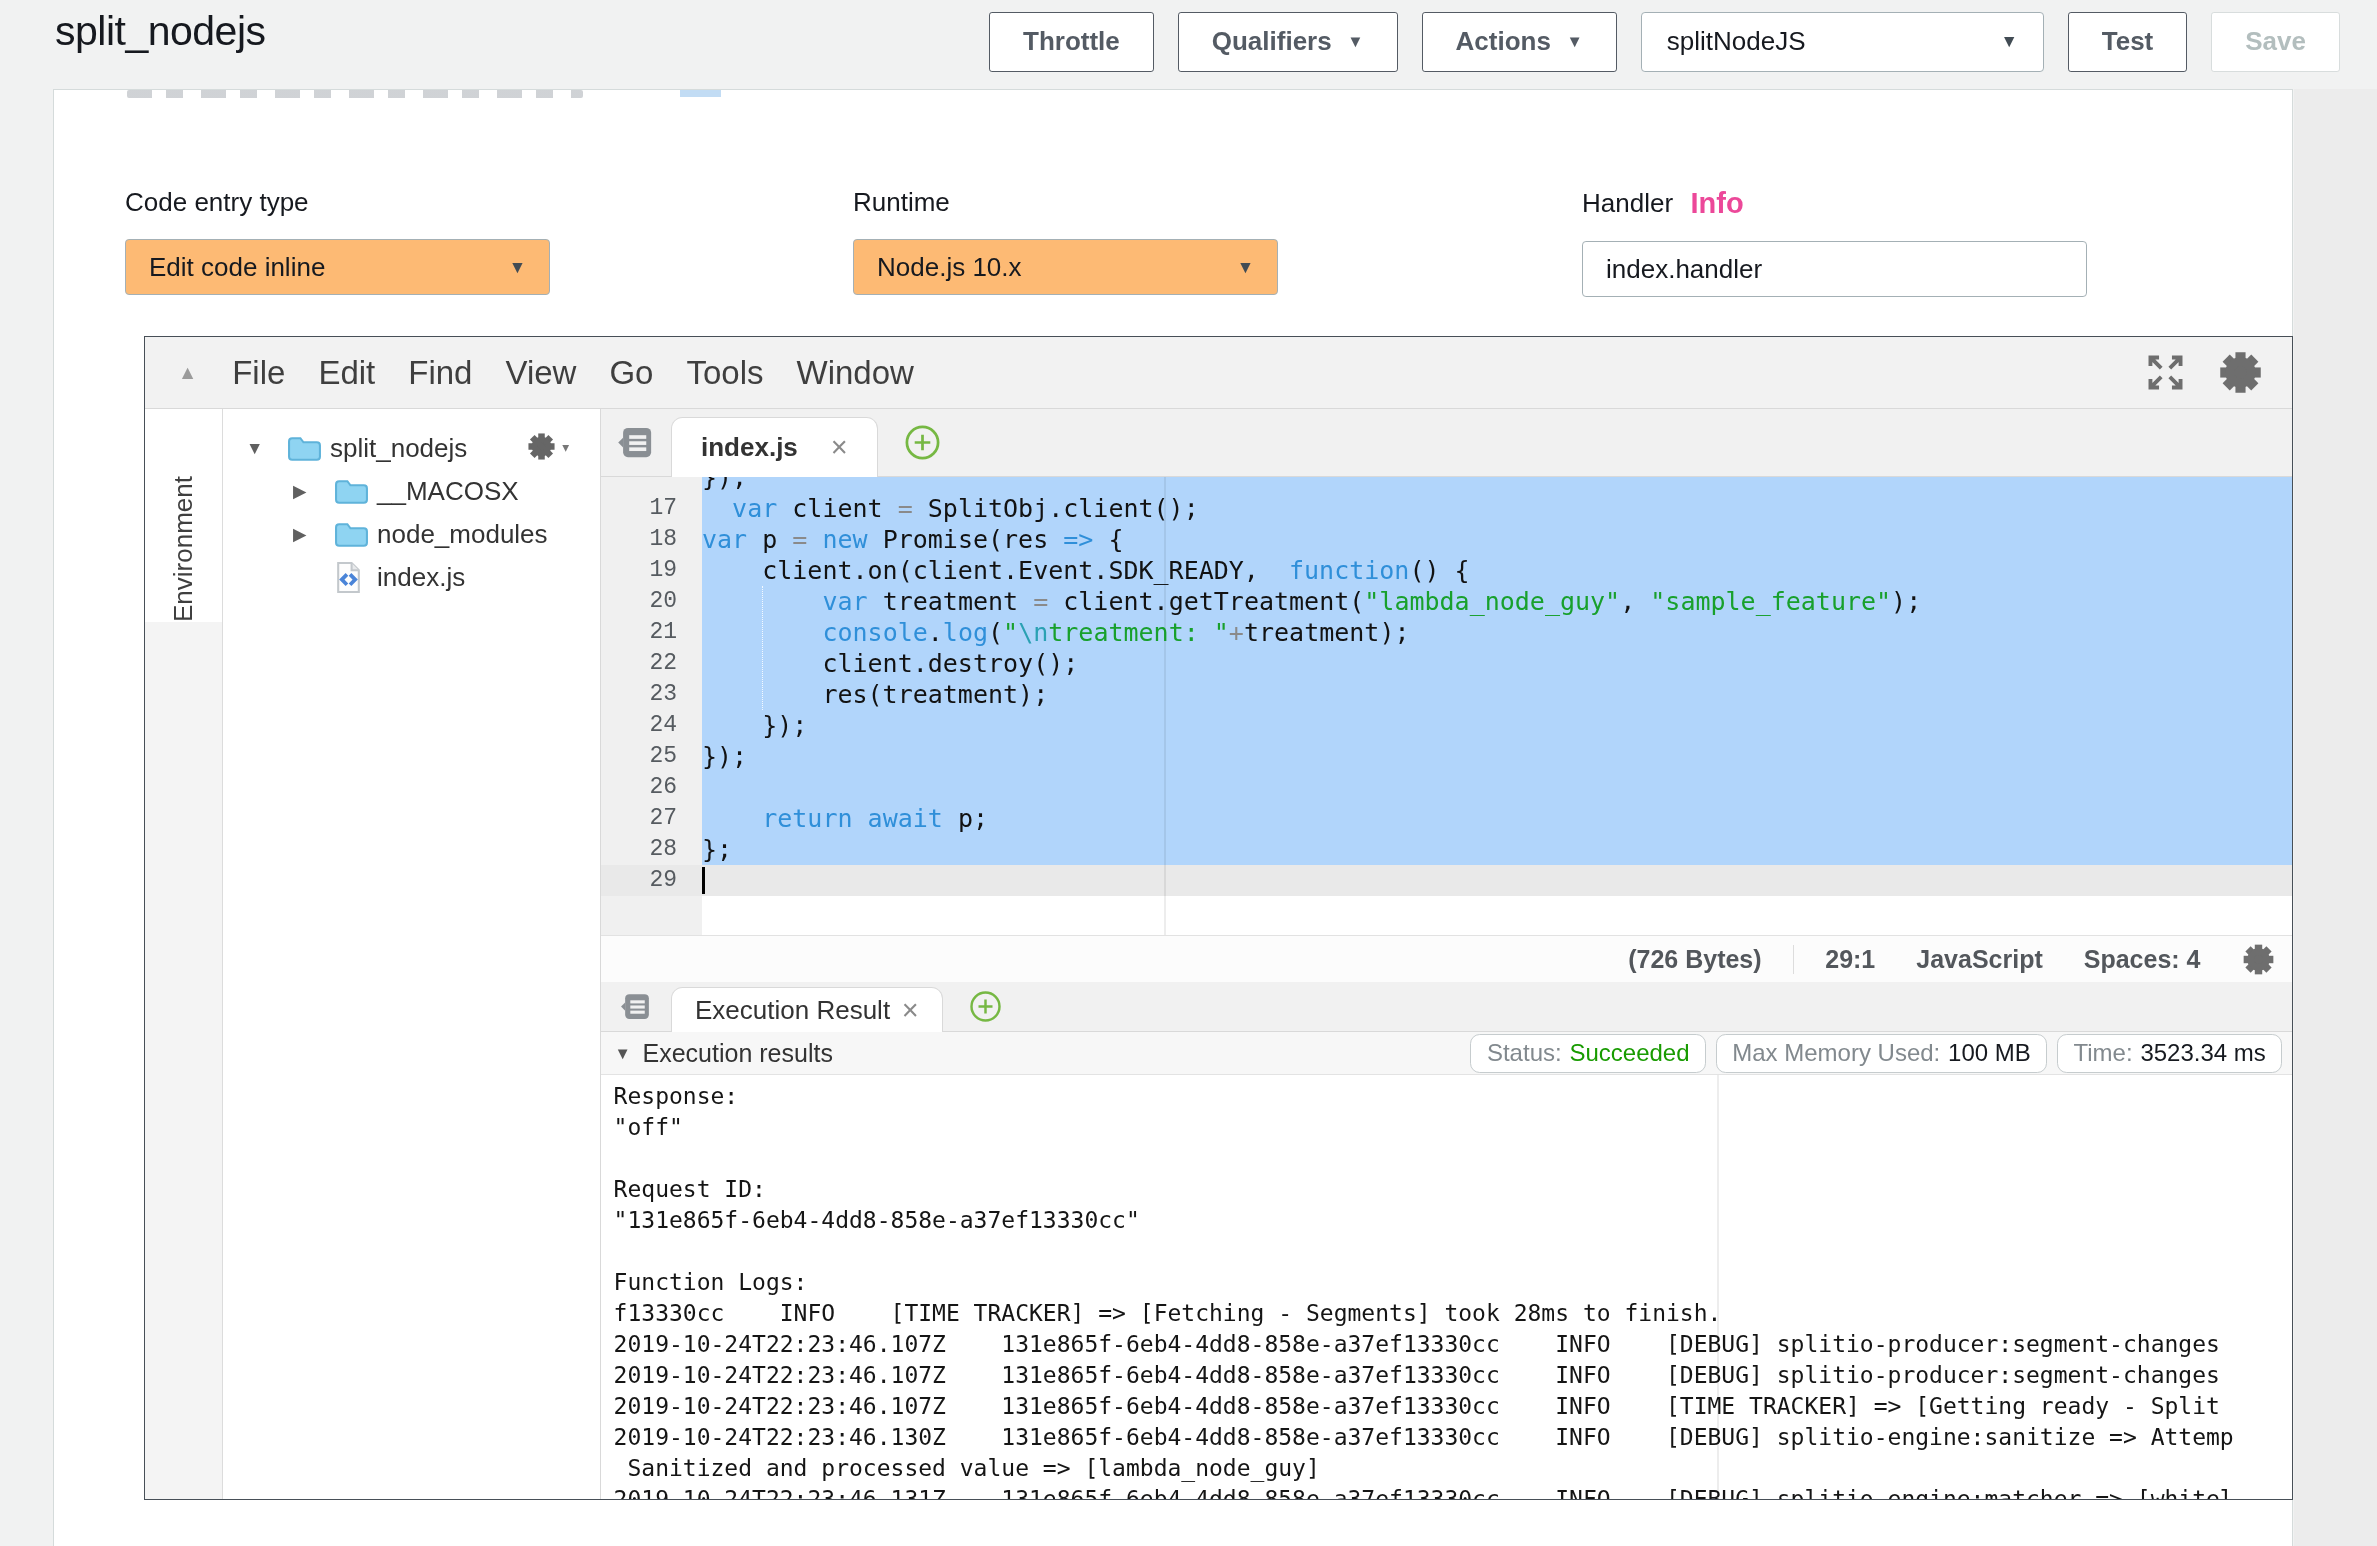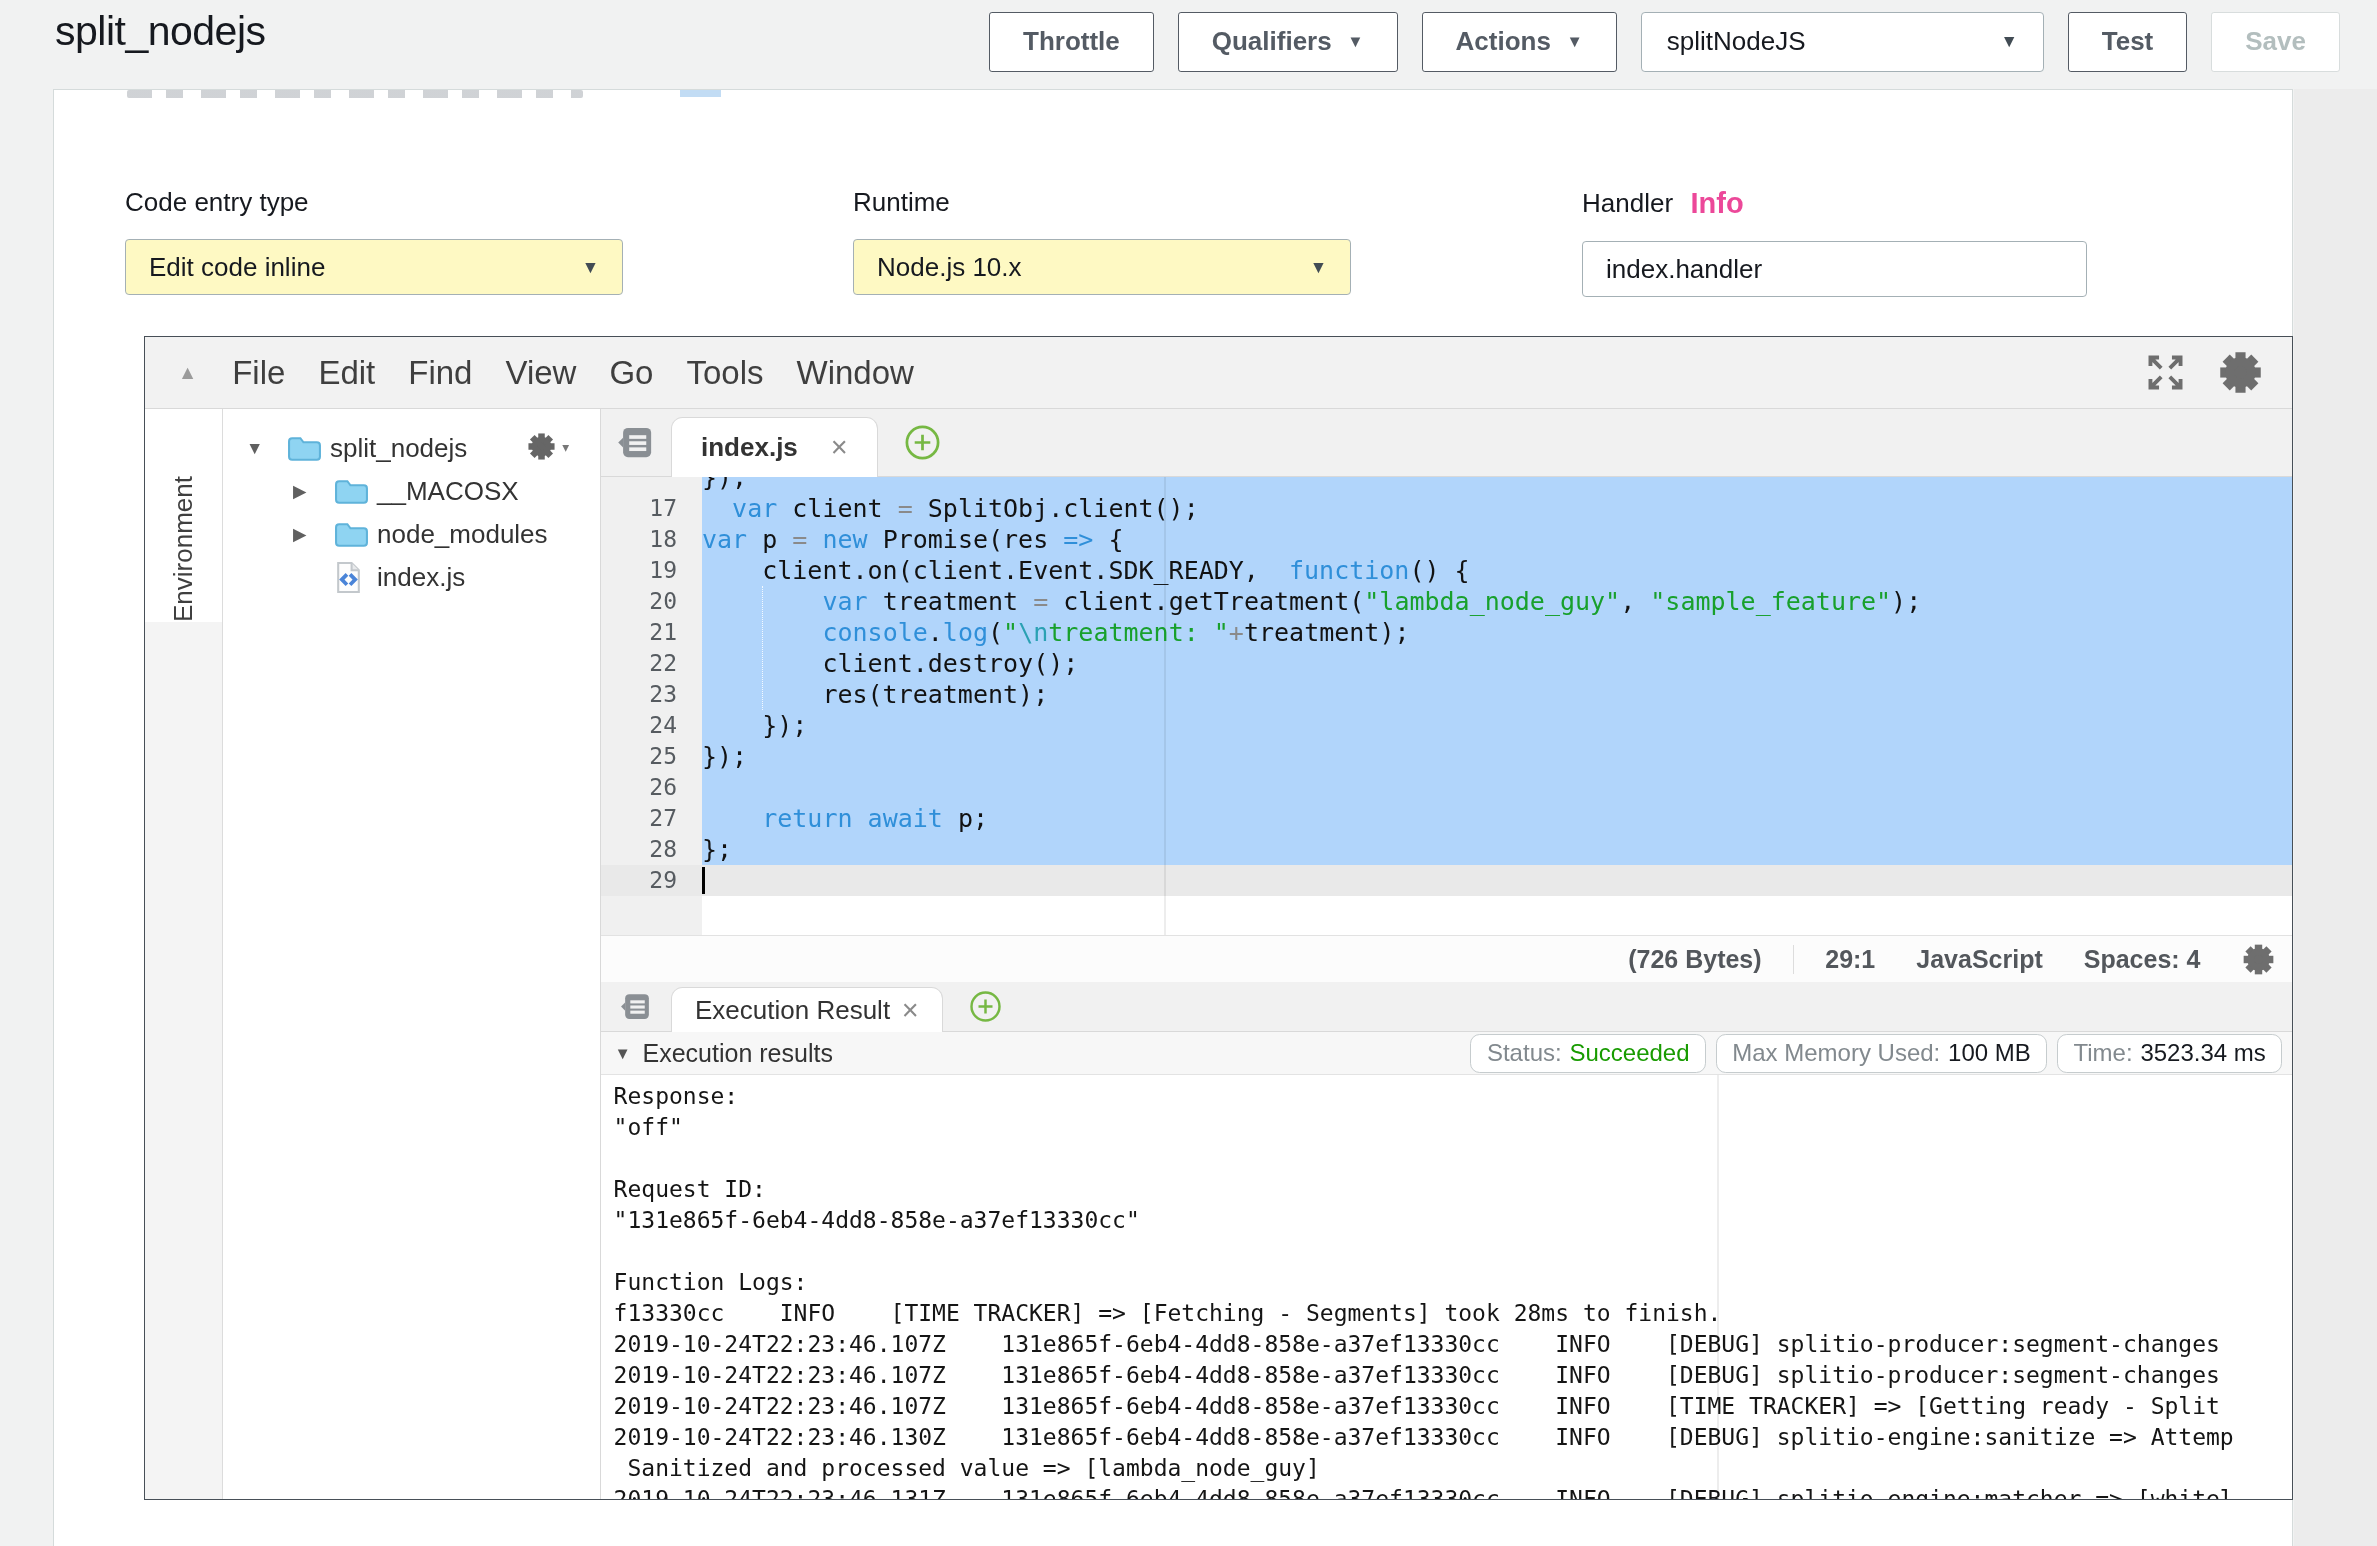--- a/index.html
+++ b/index.html
@@ -29,21 +29,21 @@
   
   .sliver { position:absolute; left:73px; top:0; height:7.8px; width:456px; overflow:hidden; opacity:.55;
             background:repeating-linear-gradient(90deg,#a9aeb4 0 25px, transparent 25px 39px, #a9aeb4 39px 56px, transparent 56px 74px); border-radius:1.9px; }
   .sliver-blue { position:absolute; left:626px; top:0; height:6.8px; width:41px; background:#a8cdf0; opacity:.7; }
 
   
   .field { position:absolute; top:97px; width:505px; }
   .field-1 { left:71px; } .field-2 { left:799px; } .field-3 { left:1528px; }
   .field-label { font-size:26px; color:#16191f; margin-bottom:21.3px; display:flex; align-items:center; gap:17.5px; }
   .info-link { color:#ec4899; font-weight:bold; font-size:29px; cursor:pointer; }
-  .select-box { width:498px; height:56px; border:1.9px solid #a4b0b5; border-radius:3.9px; background:#fef9c3;
+  .select-box { width:425px; height:56px; border:1.9px solid #a4b0b5; border-radius:3.9px; background:#fdba74;
                 display:flex; align-items:center; justify-content:space-between; padding:0 23px;
                 font-size:26px; color:#16191f; cursor:pointer; }
   .select-box .caret { font-size:17.5px; color:#424c54; }
   .text-input { width:505px; height:56px; border:1.9px solid #a4b0b5; border-radius:3.9px; background:#fff;
                 font-size:26px; color:#16191f; padding:0 23px; font-family:"Liberation Sans",sans-serif; }
 
   
   .editor-frame { position:absolute; left:90px; top:246px; width:2149px; height:1164px;
                   border:1.9px solid #474f57; background:#fff; display:flex; flex-direction:column; }
   .menubar { height:72px; background:#f2f2f2; border-bottom:1px solid #d9d9d9;
@@ -88,21 +88,21 @@
   
   .code-area { height:458px; position:relative; overflow:hidden; background:#fff; flex:0 0 auto;
                font-family:"DejaVu Sans Mono", monospace; }
   .gutter-bg { position:absolute; left:0; top:0; bottom:0; width:101px; background:#f0f0f0; }
   .sel-bg { position:absolute; left:101px; right:0; top:0; height:388px; background:#b1d5fb; }
   .active-line-bg { position:absolute; left:0; right:0; top:388px; height:31px; background:#e9e9e9; }
   .print-margin { position:absolute; left:563px; top:0; bottom:0; width:1.9px; background:rgba(0,0,0,0.07); }
   .indent-guide { position:absolute; left:161px; top:109px; height:124px; border-left:1.9px dotted rgba(255,255,255,0.85); }
   .code-cursor { position:absolute; left:101px; top:390px; width:2.9px; height:27px; background:#000; }
   .code-row { position:absolute; left:0; right:0; height:31px; display:flex; }
-  .ln { width:101px; flex:0 0 auto; text-align:right; padding-right:25px; font-size:23px; line-height:31px; color:#565b60; }
+  .ln { width:101px; flex:0 0 auto; text-align:right; padding-right:25px; font-size:23px; line-height:31px; color:#565b60;font-family:Liberation Mono, monospace; }
   .ct { white-space:pre; font-size:25px; line-height:31px; color:#121212; }
   .ct .k { color:#2f8fd9; } .ct .s { color:#18a02c; } .ct .e { color:#2aa1b3; } .ct .o { color:#8a8a8a; }
 
   
   .statusbar { height:47px; background:#fcfcfc; border-top:1px solid #e2e2e2; display:flex; align-items:center;
                justify-content:flex-end; gap:41px; padding-right:17.5px; font-size:25px; font-weight:bold; color:#53575c; flex:0 0 auto; }
   .sb-sep { width:1px; height:29px; background:#ddd; margin:0 -9.7px; }
 
   
   .results-header { height:43px; background:#f7f7f7; border-bottom:1px solid #e3e3e3; display:flex; align-items:center;

